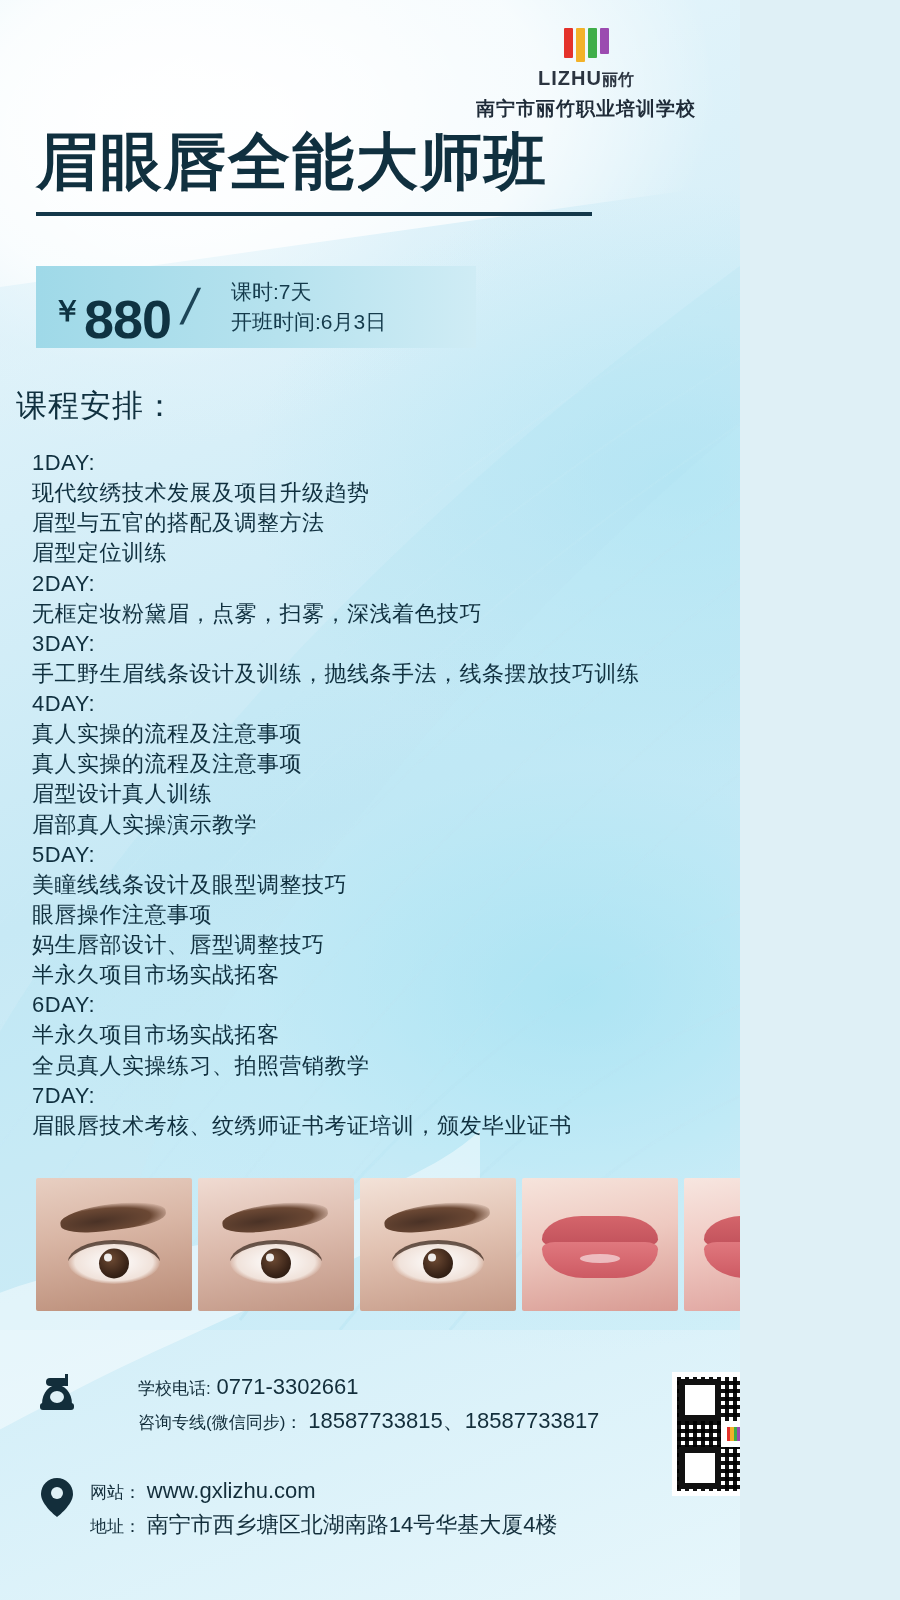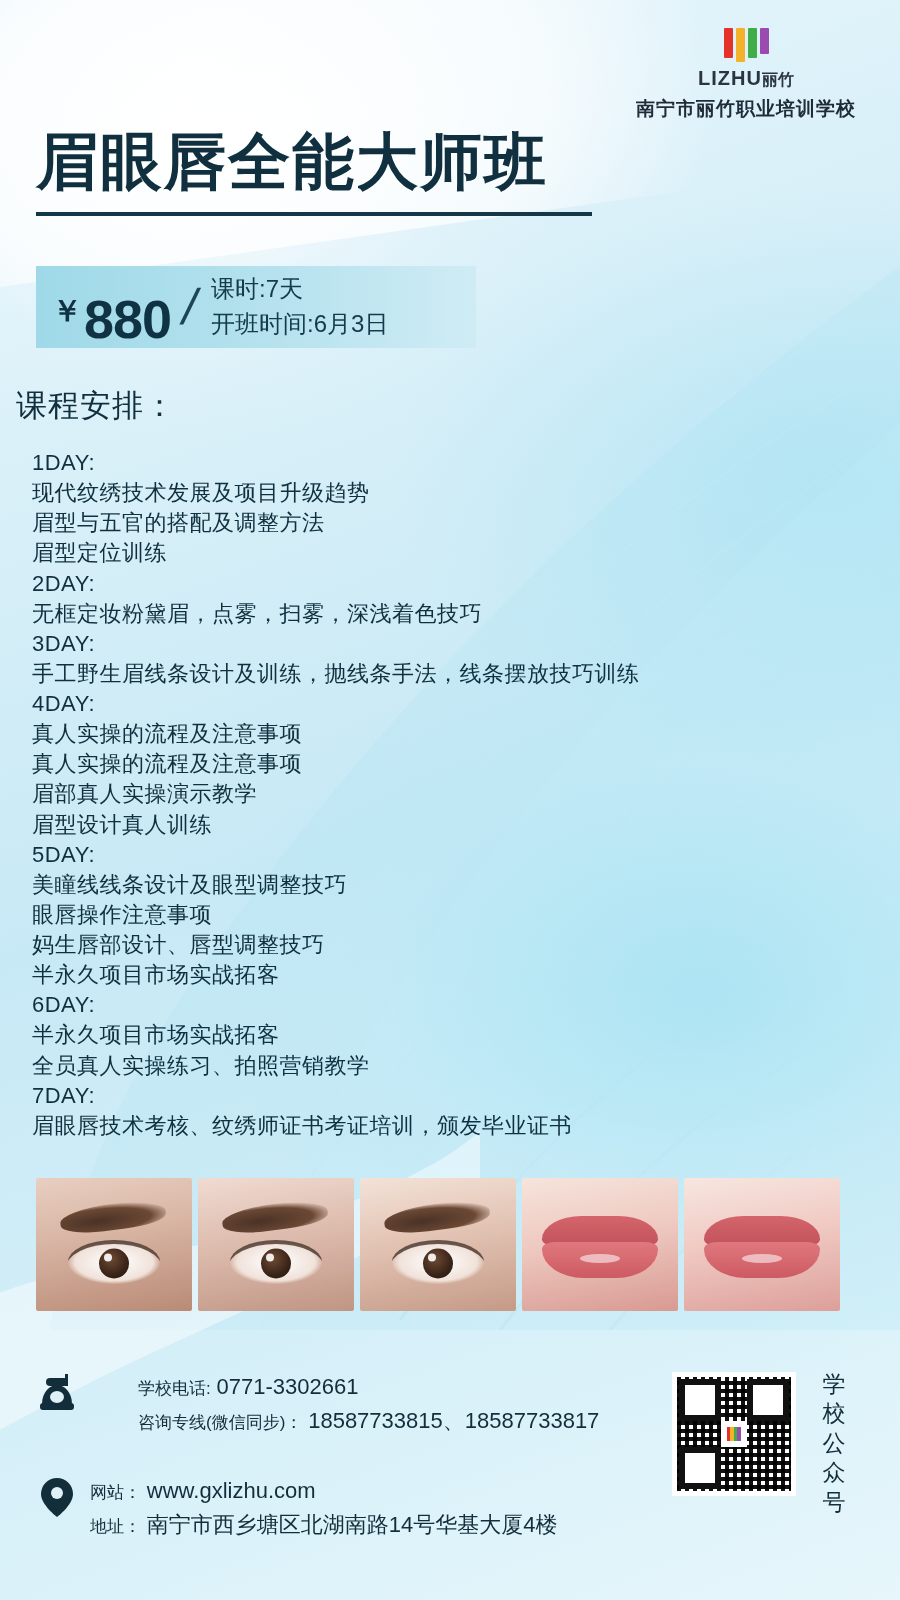--- a/index.html
+++ b/index.html
@@ -8,21 +8,21 @@
   }
   body {
     width: 900px;
     height: 1600px;
     font-family: "Liberation Sans", sans-serif;
     background: #dff0f6;
     overflow: hidden;
   }
   .poster {
     position: relative;
-    width: 900px;
+    width: 740px;
     height: 1600px;
     overflow: hidden;
     background:
       radial-gradient(ellipse 700px 500px at 78% 62%, rgba(140,220,240,0.55) 0%, rgba(190,232,245,0.25) 45%, rgba(255,255,255,0) 72%),
       radial-gradient(ellipse 620px 420px at 92% 30%, rgba(165,226,243,0.55) 0%, rgba(255,255,255,0) 70%),
       radial-gradient(ellipse 500px 400px at 20% 8%, rgba(255,255,255,0.95) 0%, rgba(226,243,250,0.4) 60%, rgba(255,255,255,0) 80%),
       linear-gradient(160deg, #eaf7fc 0%, #d7eff8 28%, #c7e9f5 50%, #d2eef8 70%, #e6f6fb 100%);
   }
   
   .fan {
@@ -141,23 +141,24 @@
   }
   .price-slash {
     font-size: 50px;
     color: #1d4557;
     font-weight: 300;
     margin: 0 14px 0 12px;
     transform: skewX(-12deg);
     line-height: 1;
   }
   .price-meta {
-    font-size: 24px;
+    font-size: 21px;
     color: #143a4b;
     line-height: 1.45;
+    margin-left: 20px;
   }
 
   
   .section-title {
     position: absolute;
     top: 385px;
     left: 16px;
     font-size: 31px;
     color: #10303f;
     font-weight: normal;
@@ -435,22 +436,22 @@
 
     <div class="course-day">2DAY:</div>
     <div class="course-item">无框定妆粉黛眉，点雾，扫雾，深浅着色技巧</div>
 
     <div class="course-day">3DAY:</div>
     <div class="course-item">手工野生眉线条设计及训练，抛线条手法，线条摆放技巧训练</div>
 
     <div class="course-day">4DAY:</div>
     <div class="course-item">真人实操的流程及注意事项</div>
     <div class="course-item">真人实操的流程及注意事项</div>
+    <div class="course-item">眉型设计真人训练</div>
     <div class="course-item">眉部真人实操演示教学</div>
-    <div class="course-item">眉型设计真人训练</div>
 
     <div class="course-day">5DAY:</div>
     <div class="course-item">美瞳线线条设计及眼型调整技巧</div>
     <div class="course-item">眼唇操作注意事项</div>
     <div class="course-item">妈生唇部设计、唇型调整技巧</div>
     <div class="course-item">半永久项目市场实战拓客</div>
 
     <div class="course-day">6DAY:</div>
     <div class="course-item">半永久项目市场实战拓客</div>
     <div class="course-item">全员真人实操练习、拍照营销教学</div>

